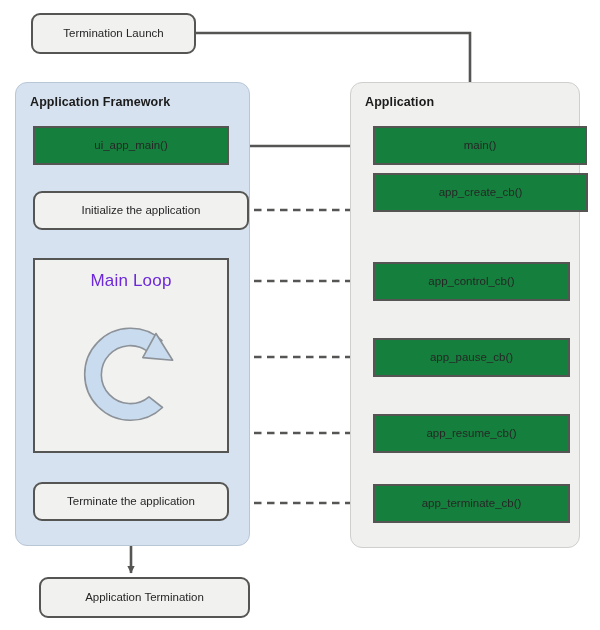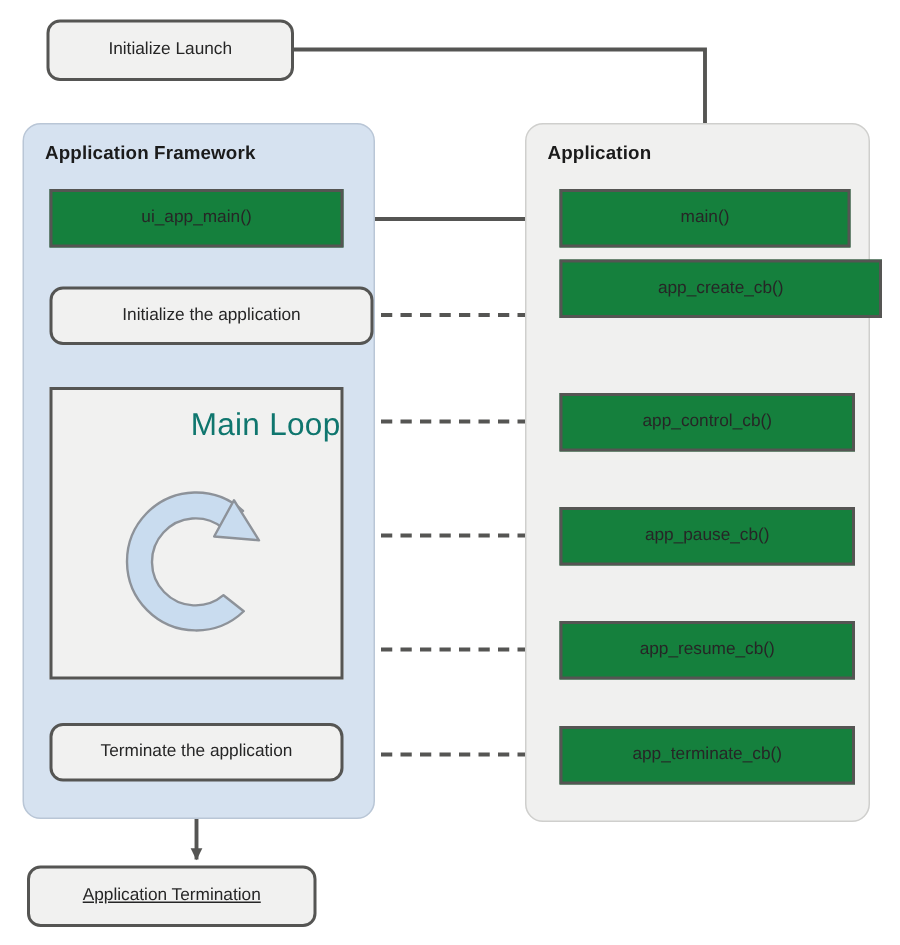--- a/index.html
+++ b/index.html
@@ -86,23 +86,23 @@
     top: 258px;
     width: 196px;
     height: 195px;
     display: block;
   }
   .mainloop-label {
     position: absolute;
     top: 11px;
     left: 0;
     width: 100%;
-    text-align: right;
-    font-size: 21px;
-    color: #0f766e;
+    text-align: center;
+    font-size: 17px;
+    color: #6d28d9;
     letter-spacing: 0.2px;
   }
   .loop-icon {
     position: absolute;
     left: 50%;
     top: 47px;
     transform: translateX(-50%);
   }
 </style>
 </head>
@@ -145,24 +145,24 @@
 
   <div class="panel panel-framework">
     <div class="panel-title">Application Framework</div>
   </div>
 
   <div class="panel panel-application">
     <div class="panel-title">Application</div>
   </div>
 
   <div class="node node-round" style="left:31px; top:13px; width:165px; height:41px;">
-    <span>Initialize Launch</span>
-  </div>
-
-  <div class="node node-round" style="left:18px; top:577px; width:193px; height:41px;text-decoration:underline;">
+    <span>Termination Launch</span>
+  </div>
+
+  <div class="node node-round" style="left:39px; top:577px; width:211px; height:41px;">
     <span>Application Termination</span>
   </div>
 
   <div class="node node-green" style="left:33px; top:126px; width:196px; height:39px;">
     <span>ui_app_main()</span>
   </div>
 
   <div class="node node-round" style="left:33px; top:191px; width:216px; height:39px;">
     <span>Initialize the application</span>
   </div>
@@ -176,21 +176,21 @@
                L84.5,45.0
                A29,29 0 1 0 85.0,89.8 Z" fill="#c9dcef" stroke="#8d9299" stroke-width="1.6" stroke-linejoin="round"></path>
       <path d="M74.5,34.0 L106.0,34.0 L88.0,58.0 Z" fill="#c9dcef" stroke="#8d9299" stroke-width="1.6" stroke-linejoin="round" transform="rotate(58 90 46)"></path>
     </svg>
   </div>
 
   <div class="node node-round" style="left:33px; top:482px; width:196px; height:39px;">
     <span>Terminate the application</span>
   </div>
 
-  <div class="node node-green" style="left:373px; top:126px; width:194px; height:39px;">
+  <div class="node node-green" style="left:373px; top:126px; width:214px; height:39px;">
     <span>main()</span>
   </div>
 
   <div class="node node-green" style="left:373px; top:173px; width:215px; height:39px;">
     <span>app_create_cb()</span>
   </div>
 
   <div class="node node-green" style="left:373px; top:262px; width:197px; height:39px;">
     <span>app_control_cb()</span>
   </div>

